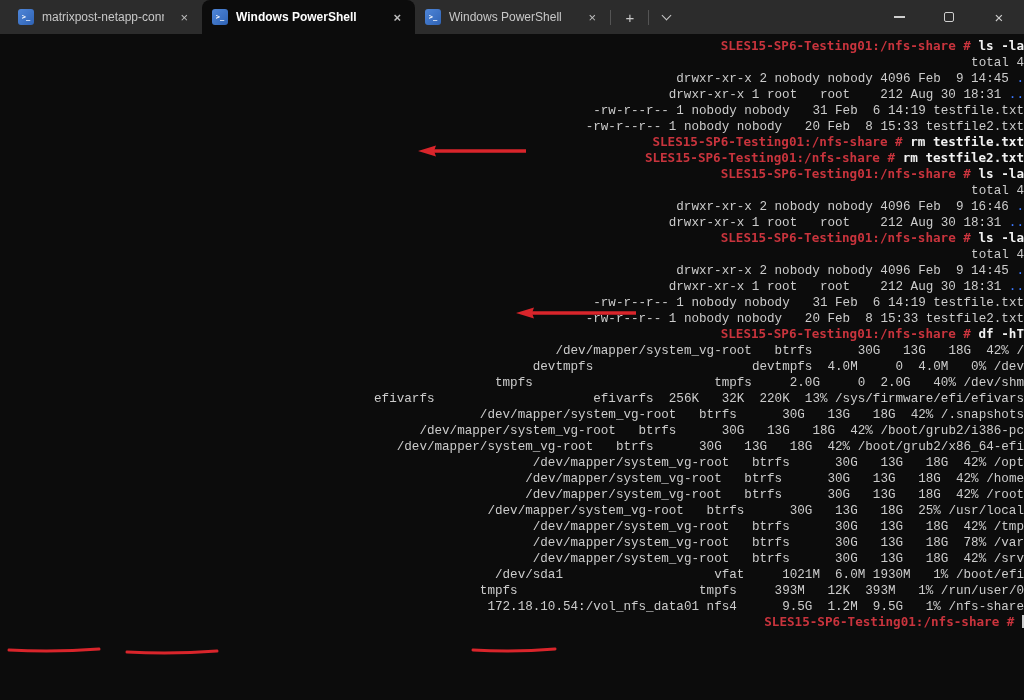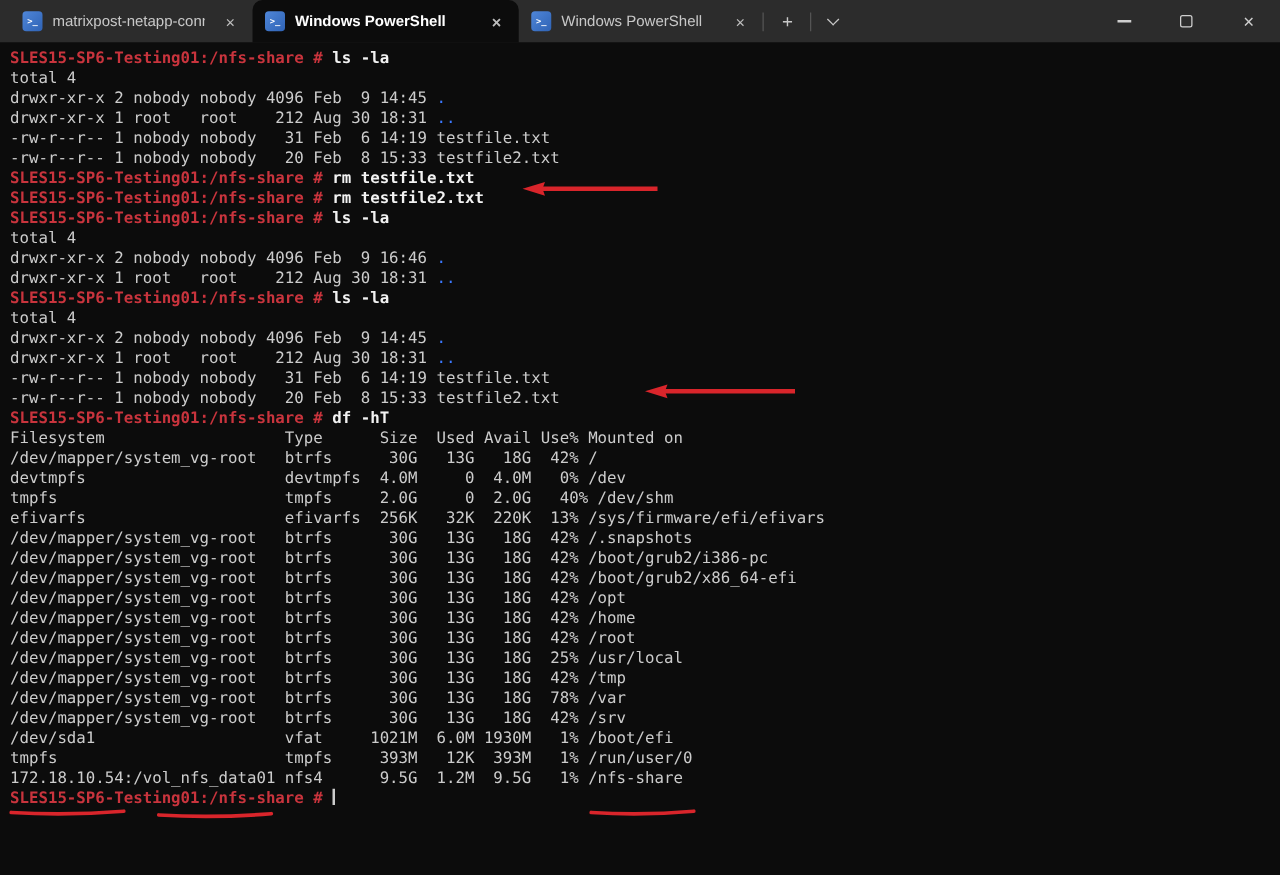--- a/index.html
+++ b/index.html
@@ -38,22 +38,22 @@
     justify-content:center; color:#CFCFCF; }
   .glyph-min { width:11px; height:1.5px; background:#CFCFCF; display:block; }
   .glyph-max { width:10px; height:10px; border:1.1px solid #CFCFCF; border-radius:2px;
     display:block; }
   .glyph-close { font-size:15px; line-height:15px; }
 
   
   #terminal { position:absolute; top:34px; left:0; width:1024px; height:666px;
     background:#0C0C0C; padding:4px 0 0 8px; overflow:hidden;
     font-family:"DejaVu Sans Mono", monospace; font-size:12.6px; line-height:16px; }
-  .t-line { white-space:pre; height:16px; }
-  .seg-o { color:#CCCCCC; }
+  .t-line { white-space:pre; height:16px;text-align:right; }
+  .seg-o { color:#CCCCCC;font-family:Liberation Mono, monospace; }
   .seg-p { color:#C9343D; font-weight:bold; }
   .seg-c { color:#F2F2F2; font-weight:bold; }
   .seg-d { color:#3B78FF; }
   #cursor { display:inline-block; width:2px; height:13px; background:#CCCCCC;
     vertical-align:-2px; }
 
   
   #annotations { position:absolute; top:0; left:0; width:1024px; height:700px;
     pointer-events:none; }
   #annotations svg { position:absolute; overflow:visible; }
@@ -114,21 +114,20 @@
       <div class="t-line"><span class="seg-o">total 4</span></div>
       <div class="t-line"><span class="seg-o">drwxr-xr-x 2 nobody nobody 4096 Feb  9 16:46 </span><span class="seg-d">.</span></div>
       <div class="t-line"><span class="seg-o">drwxr-xr-x 1 root   root    212 Aug 30 18:31 </span><span class="seg-d">..</span></div>
       <div class="t-line"><span class="seg-p">SLES15-SP6-Testing01:/nfs-share #</span><span class="seg-c"> ls -la</span></div>
       <div class="t-line"><span class="seg-o">total 4</span></div>
       <div class="t-line"><span class="seg-o">drwxr-xr-x 2 nobody nobody 4096 Feb  9 14:45 </span><span class="seg-d">.</span></div>
       <div class="t-line"><span class="seg-o">drwxr-xr-x 1 root   root    212 Aug 30 18:31 </span><span class="seg-d">..</span></div>
       <div class="t-line"><span class="seg-o">-rw-r--r-- 1 nobody nobody   31 Feb  6 14:19 testfile.txt</span></div>
       <div class="t-line"><span class="seg-o">-rw-r--r-- 1 nobody nobody   20 Feb  8 15:33 testfile2.txt</span></div>
       <div class="t-line"><span class="seg-p">SLES15-SP6-Testing01:/nfs-share #</span><span class="seg-c"> df -hT</span></div>
-      <div class="t-line"><span class="seg-o">Filesystem                   Type      Size  Used Avail Use% Mounted on</span></div>
       <div class="t-line"><span class="seg-o">/dev/mapper/system_vg-root   btrfs      30G   13G   18G  42% /</span></div>
       <div class="t-line"><span class="seg-o">devtmpfs                     devtmpfs  4.0M     0  4.0M   0% /dev</span></div>
       <div class="t-line"><span class="seg-o">tmpfs                        tmpfs     2.0G     0  2.0G   40% /dev/shm</span></div>
       <div class="t-line"><span class="seg-o">efivarfs                     efivarfs  256K   32K  220K  13% /sys/firmware/efi/efivars</span></div>
       <div class="t-line"><span class="seg-o">/dev/mapper/system_vg-root   btrfs      30G   13G   18G  42% /.snapshots</span></div>
       <div class="t-line"><span class="seg-o">/dev/mapper/system_vg-root   btrfs      30G   13G   18G  42% /boot/grub2/i386-pc</span></div>
       <div class="t-line"><span class="seg-o">/dev/mapper/system_vg-root   btrfs      30G   13G   18G  42% /boot/grub2/x86_64-efi</span></div>
       <div class="t-line"><span class="seg-o">/dev/mapper/system_vg-root   btrfs      30G   13G   18G  42% /opt</span></div>
       <div class="t-line"><span class="seg-o">/dev/mapper/system_vg-root   btrfs      30G   13G   18G  42% /home</span></div>
       <div class="t-line"><span class="seg-o">/dev/mapper/system_vg-root   btrfs      30G   13G   18G  42% /root</span></div>

